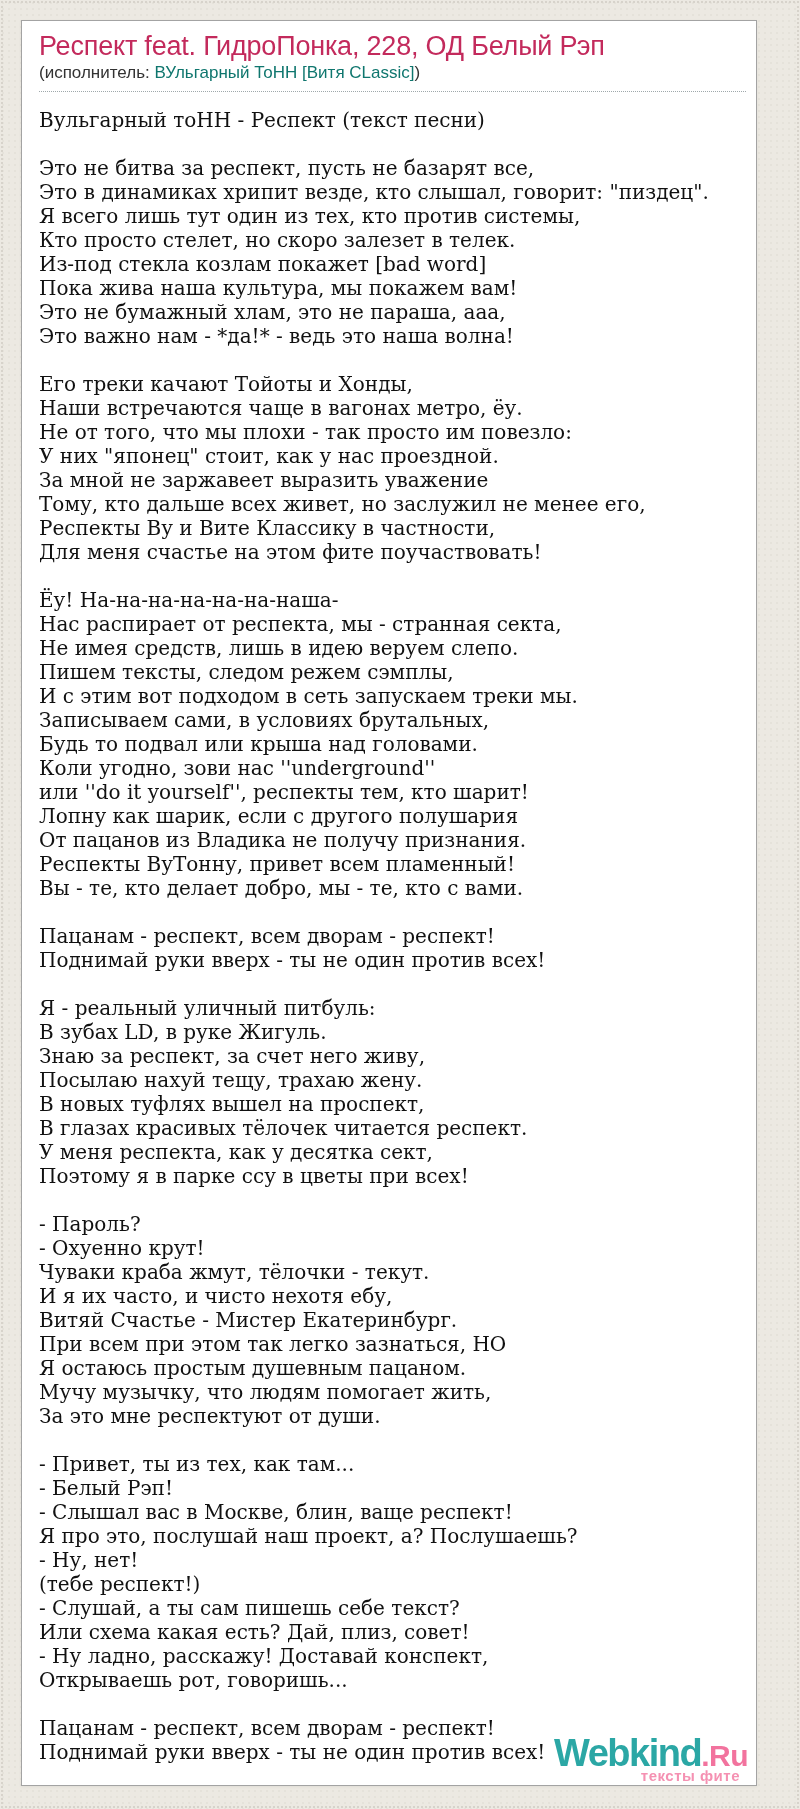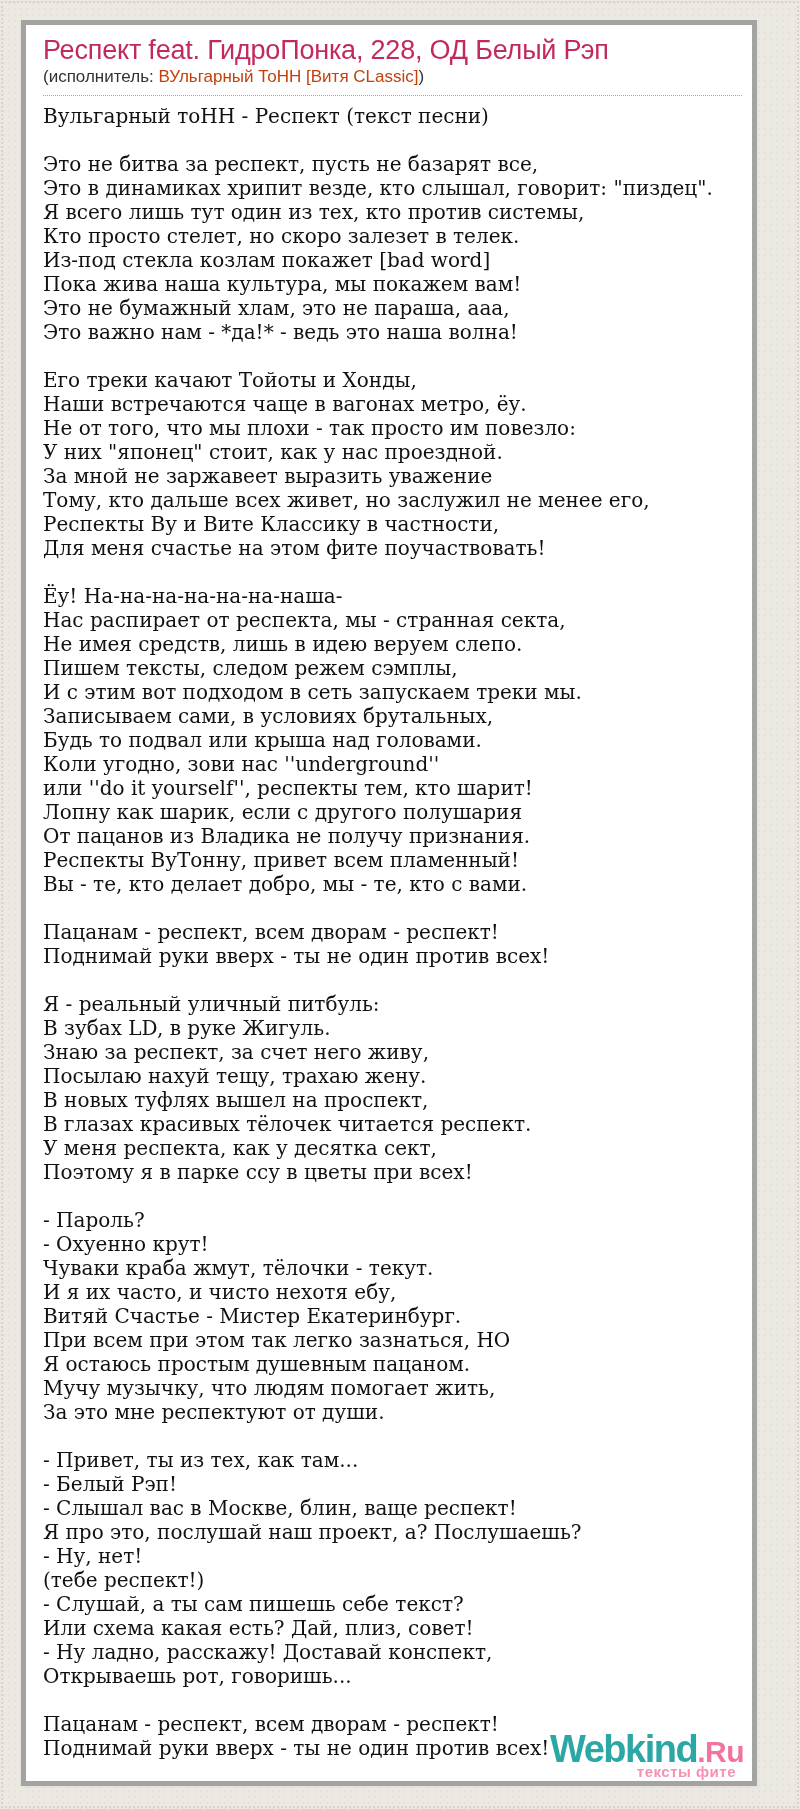--- a/index.html
+++ b/index.html
@@ -14,21 +14,21 @@
   }
   .page-frame {
     position:absolute; inset:1px;
     border:2px dotted #d7d3cb;
     pointer-events:none;
   }
   .card {
     position:absolute; left:21px; top:20px;
     width:736px; height:1766px;
     background:#ffffff;
-    border:5px solid #a3a3a3;
+    border:1px solid #a3a3a3;
     box-shadow:0 1px 3px rgba(0,0,0,0.05);
     box-sizing:border-box;
     padding:10px 10px 0 17px;
   }
   .header {
     border-bottom:1px dotted #9fa8ab;
     padding-bottom:8px;
   }
   .song-title {
     font-size:27px;
@@ -38,32 +38,32 @@
     margin:0;
     letter-spacing:-0.2px;
   }
   .artist-line {
     font-size:17px;
     line-height:20px;
     color:#333333;
     margin-top:2px;
   }
   .artist-link {
-    color:#c2410c;
+    color:#0f766e;
     text-decoration:none;
     cursor:pointer;
   }
   .lyrics {
     font-family:"DejaVu Serif", serif;
     font-size:20px;
     line-height:24px;
     color:#111111;
   }
   .stanza { margin:24px 0 0 0; }
-  .stanza:first-child { margin-top:8px; }
+  .stanza:first-child { margin-top:16px; }
   .logo {
     position:absolute; right:4px; bottom:2px;
     text-align:right;
     font-weight:bold;
     line-height:1;
     padding-right:4px;
     background:#ffffff;
     cursor:pointer;
   }
   .logo-main {

